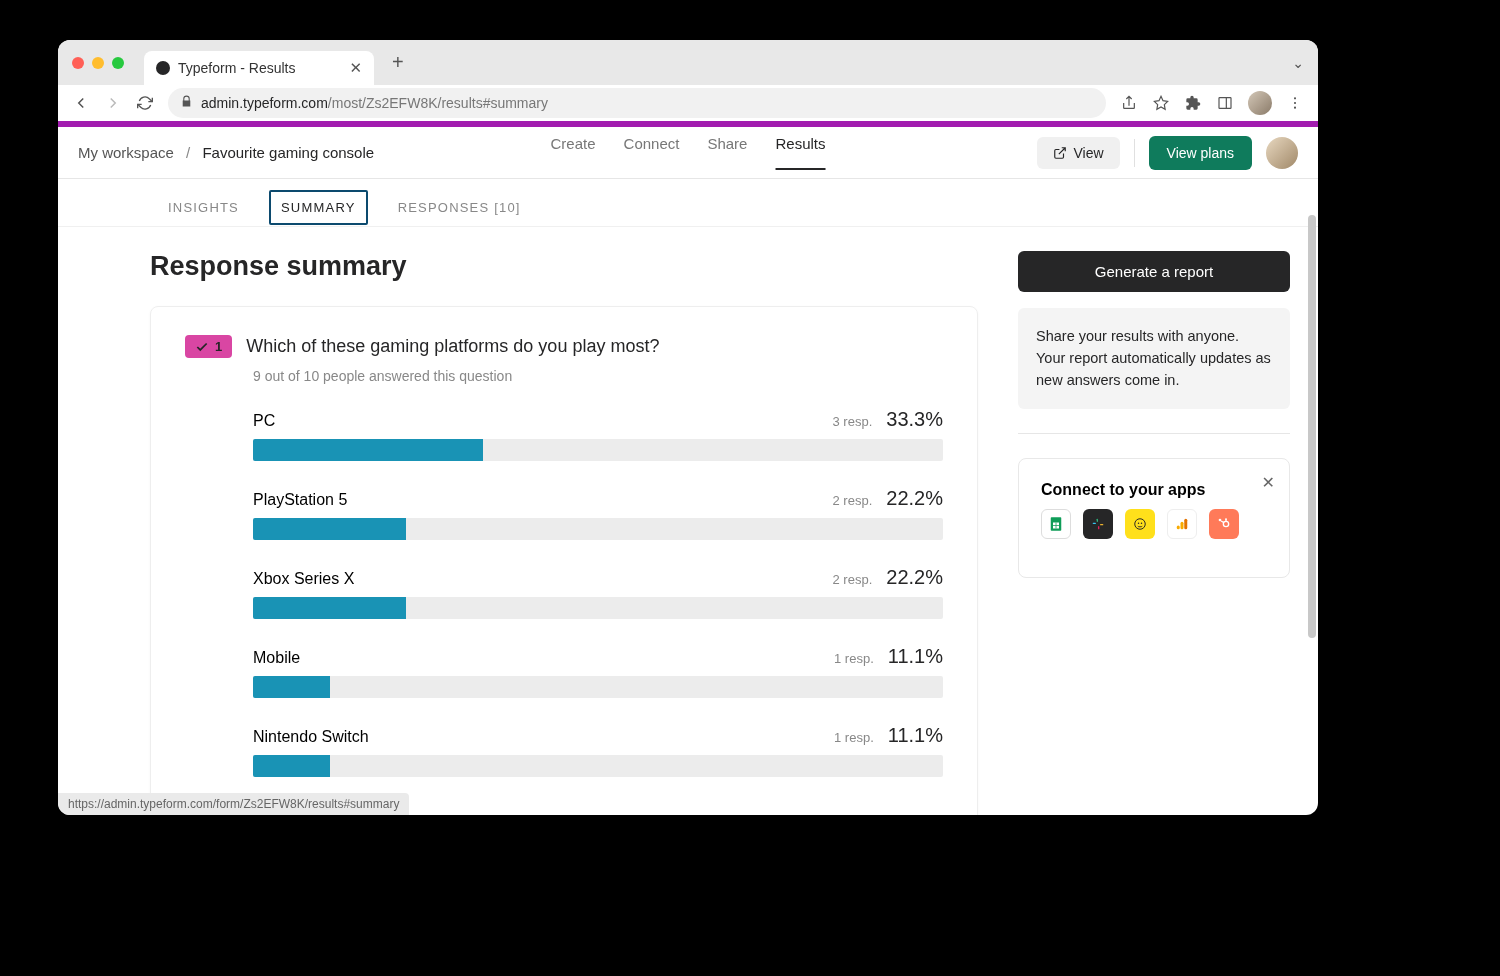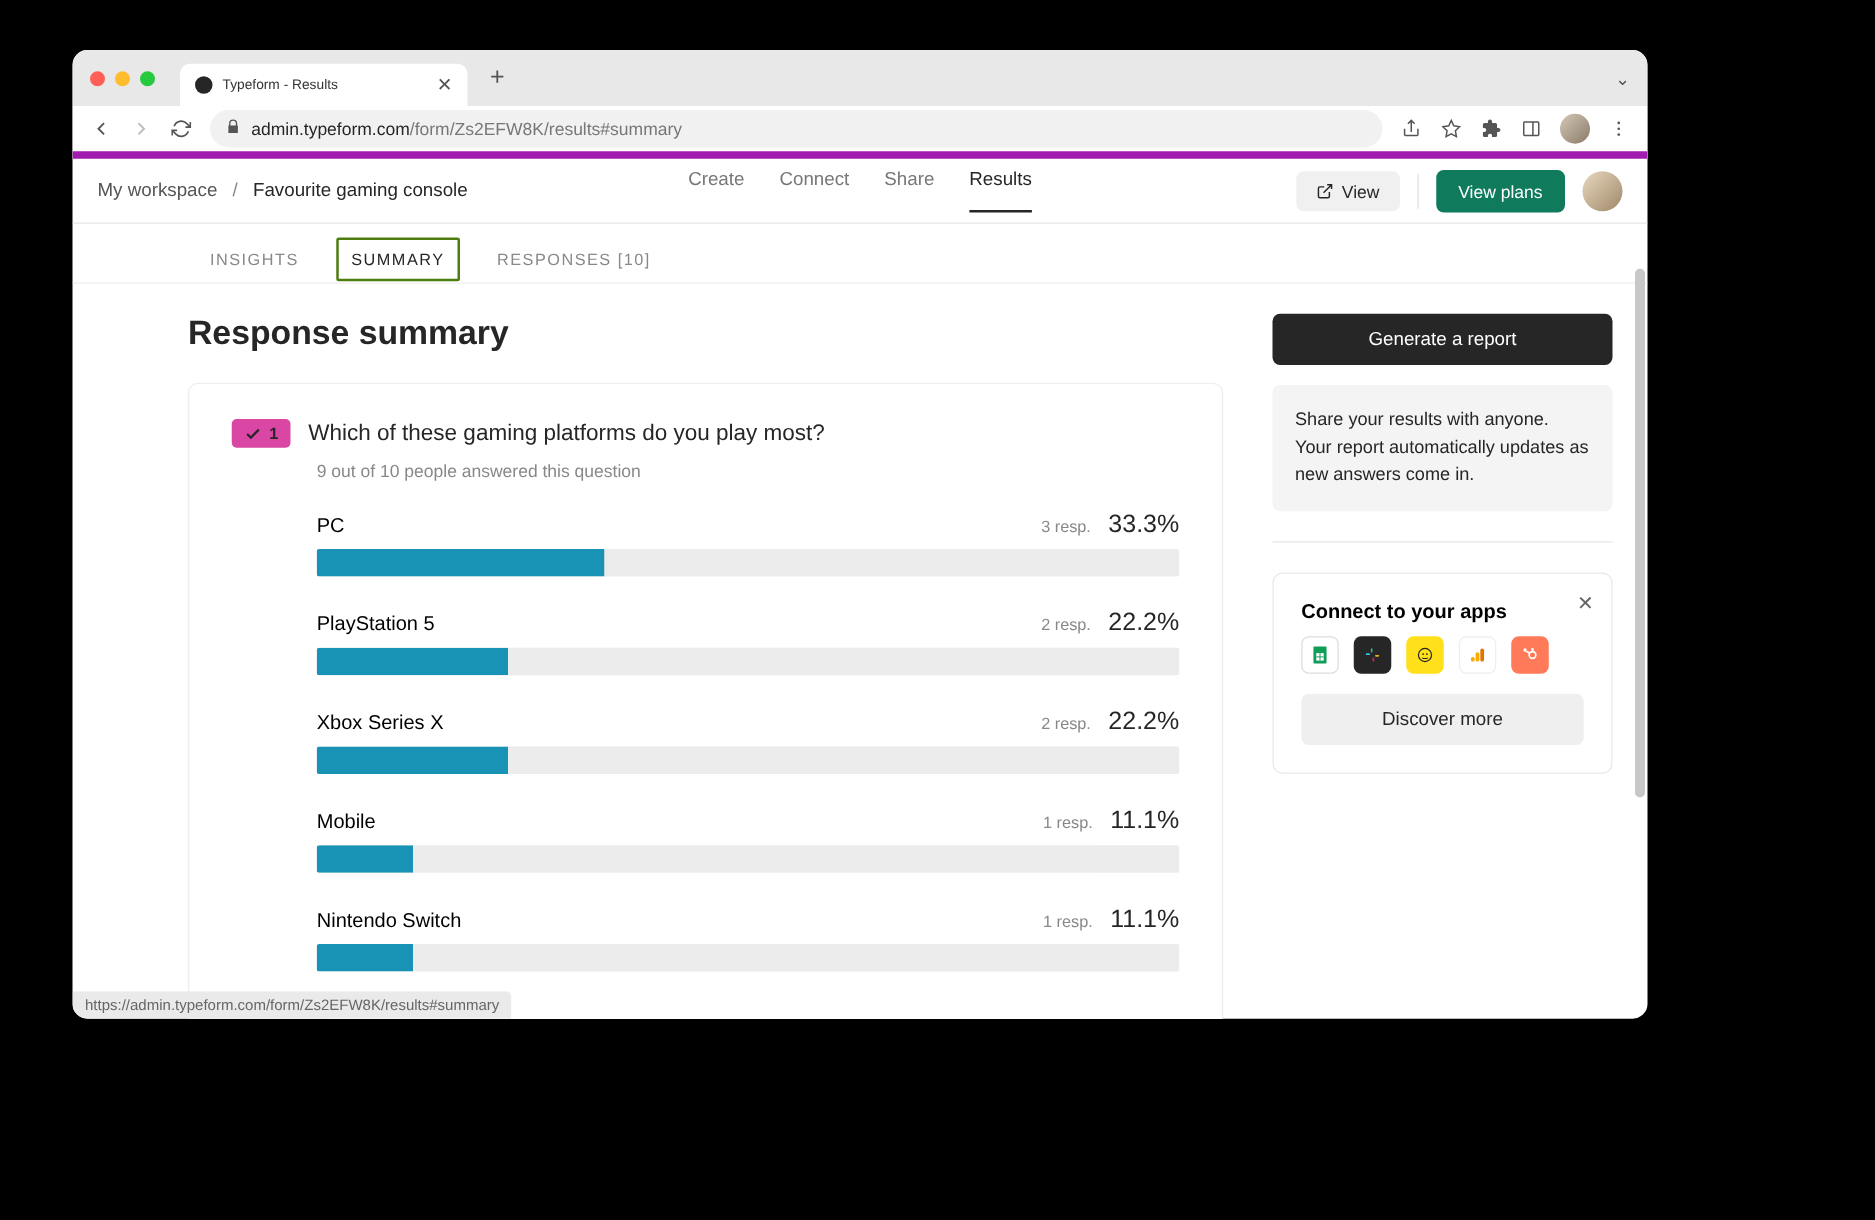--- a/index.html
+++ b/index.html
@@ -37,21 +37,21 @@
   background: #fff;
   height: 34px;
   border-radius: 8px 8px 0 0;
   display: flex;
   align-items: center;
   padding: 0 12px;
   margin-top: 10px;
   min-width: 230px;
 }
 .tab-favicon { width: 14px; height: 14px; background: #262627; border-radius: 50%; margin-right: 8px; }
-.tab-title { font-size: 11px; color: #333; flex: 1; }
+.tab-title { font-size: 14px; color: #333; flex: 1; }
 .tab-close { font-size: 15px; color: #555; margin-left: 8px; cursor: pointer; }
 .new-tab { font-size: 20px; color: #555; margin-left: 18px; cursor: pointer; }
 .chrome-collapse { margin-left: auto; color: #555; font-size: 14px; }
 
 .browser-toolbar {
   height: 42px;
   background: #fff;
   border-bottom: 6px solid #a21caf;
   display: flex;
   align-items: center;
@@ -106,21 +106,21 @@
 
 .secondary-tabs {
   display: flex; gap: 20px; padding: 10px 0 0 100px; align-items:center;
   border-bottom: 1px solid #f0f0f0; height: 48px;
 }
 .sec-tab {
   font-size: 13px; letter-spacing: 1.2px; color: #888; cursor:pointer;
   padding: 8px 10px;
 }
 .sec-tab.active {
-  color: #262627; border: 2px solid #4d7c0f; border-radius: 2px; font-weight:500;
+  color: #262627; border: 2px solid #0c4a6e; border-radius: 2px; font-weight:500;
 }
 
 
 .content { display: flex; padding: 24px 0 0 0; height: calc(100% - 187px); overflow: hidden; position: relative;}
 .main-col { flex: 1; padding: 0 40px 0 92px; overflow-y: auto; }
 .page-title { font-size: 27px; font-weight: 700; color: #262627; margin-bottom: 24px; }
 .question-card {
   background: #fff; border: 1px solid #eee; border-radius: 8px;
   padding: 28px 34px; box-shadow: 0 1px 3px rgba(0,0,0,0.04);
 }
@@ -218,21 +218,21 @@
         <svg viewBox="0 0 24 24" width="16" height="16" fill="none" stroke="currentColor" stroke-width="2">
           <path d="M23 4v6h-6M1 20v-6h6"></path>
           <path d="M3.5 9a9 9 0 0114.9-3.4L23 10M1 14l4.6 4.4A9 9 0 0020.5 15"></path>
         </svg>
       </div>
     <div class="url-bar">
       <span class="lock-icon"><svg viewBox="0 0 24 24" width="13" height="13" fill="currentColor">
             <path d="M6 10V7a6 6 0 1112 0v3h1v11H5V10h1zm2 0h8V7a4 4 0 00-8 0v3z"></path>
           </svg></span>
       <span class="url-host">admin.typeform.com</span>
-        <span class="url-path">/form/Zs2EFW8K/results#summary</span>
+        <span class="url-path">/most/Zs2EFW8K/results#summary</span>
     </div>
     <div class="toolbar-right">
       <div class="tb-icon">
           <svg viewBox="0 0 24 24" width="16" height="16" fill="none" stroke="currentColor" stroke-width="1.8">
             <path d="M4 12v7a1 1 0 001 1h14a1 1 0 001-1v-7M16 6l-4-4-4 4M12 2v14"></path>
           </svg>
         </div>
       <div class="tb-icon">
           <svg viewBox="0 0 24 24" width="16" height="16" fill="none" stroke="currentColor" stroke-width="1.8">
             <path d="M12 2l3 6.5 7 1-5 5 1.2 7L12 18l-6.2 3.5L7 14.5 2 9.5l7-1z"></path>
@@ -412,21 +412,20 @@
           <div class="app-icn hubspot">
               <svg viewBox="0 0 24 24" width="16" height="16" fill="#fff">
                 <circle cx="15" cy="12" r="4" fill="none" stroke="#fff" stroke-width="2"></circle>
                 <circle cx="6" cy="6" r="2"></circle>
                 <line x1="7.5" y1="7.5" x2="12" y2="10" stroke="#fff" stroke-width="2"></line>
                 <line x1="15" y1="6" x2="15" y2="8" stroke="#fff" stroke-width="2"></line>
                 <circle cx="15" cy="5" r="1.5"></circle>
               </svg>
             </div>
         </div>
-        <button class="btn-discover">Discover more</button>
       </div>
     </div>
   </div>
 
   <div class="status-bar">https://admin.typeform.com/form/Zs2EFW8K/results#summary</div>
 
   <div class="scrollbar-track">
     <div class="scrollbar-thumb"></div>
   </div>
 

